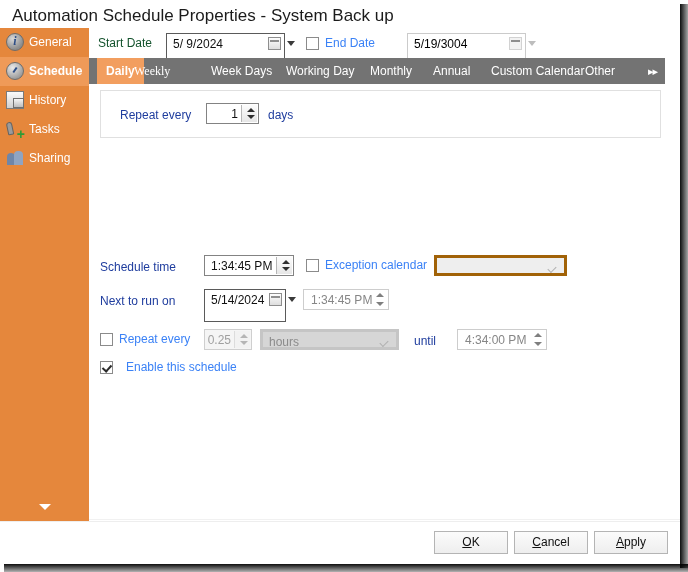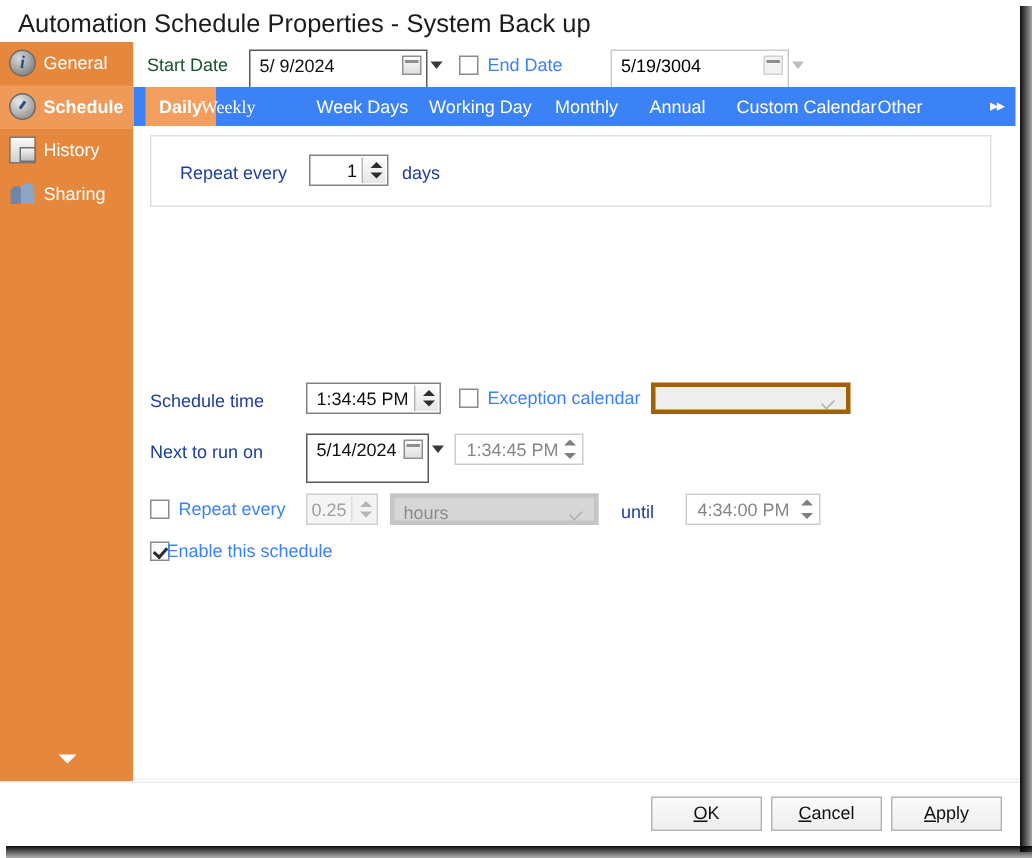--- a/index.html
+++ b/index.html
@@ -299,22 +299,21 @@
     white-space: nowrap;
   }
 
   
   .tabstrip {
     position: absolute;
     left: 0;
     top: 30px;
     width: 576px;
     height: 26px;
-    background: #3b82f6;
-    padding-left: 12px;
+    background: #737373;
   }
   .tab {
     position: absolute;
     top: 0;
     height: 26px;
     line-height: 26px;
     color: #ffffff;
     font-size: 12px;
     padding: 0 9px;
     white-space: nowrap;
@@ -538,20 +537,23 @@
     </div>
 
     <div class="side-item selected">
       <span class="ic ic-clock"></span><span class="lbl">Schedule</span>
     </div>
 
     <div class="side-item">
       <span class="ic ic-hist"></span><span class="lbl">History</span>
     </div>
 
+    <div class="side-item">
+      <span class="ic ic-tasks"></span><span class="lbl">Tasks</span>
+    </div>
 
     <div class="side-item">
       <span class="ic ic-share"></span><span class="lbl">Sharing</span>
     </div>
 
     <div class="sidebar-more">
       <span class="chev"></span>
     </div>
   </div>
 
@@ -653,21 +655,21 @@
 
       <div class="timebox disabled" style="left:368px; top:245px; width:90px;">
         <span class="tval">4:34:00 PM</span>
         <span class="tarrows">
             <span class="up"></span>
             <span class="dn"></span>
           </span>
       </div>
 
       <span class="chk checked" style="left:11px; top:277px;"></span>
-      <span class="chk-label" style="left:22px; top:276px;">Enable this schedule</span>
+      <span class="chk-label" style="left:37px; top:276px;">Enable this schedule</span>
 
     </div>
   </div>
 
   <div class="sep-line"></div>
 
   <div class="footer">
     <div class="btn" style="left:434px;">
       <u>O</u><span>K</span>
     </div>

